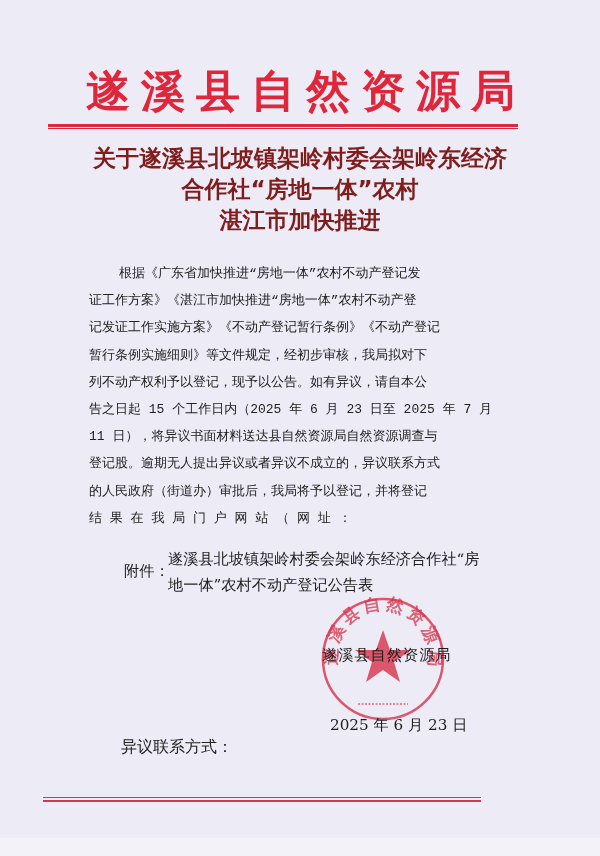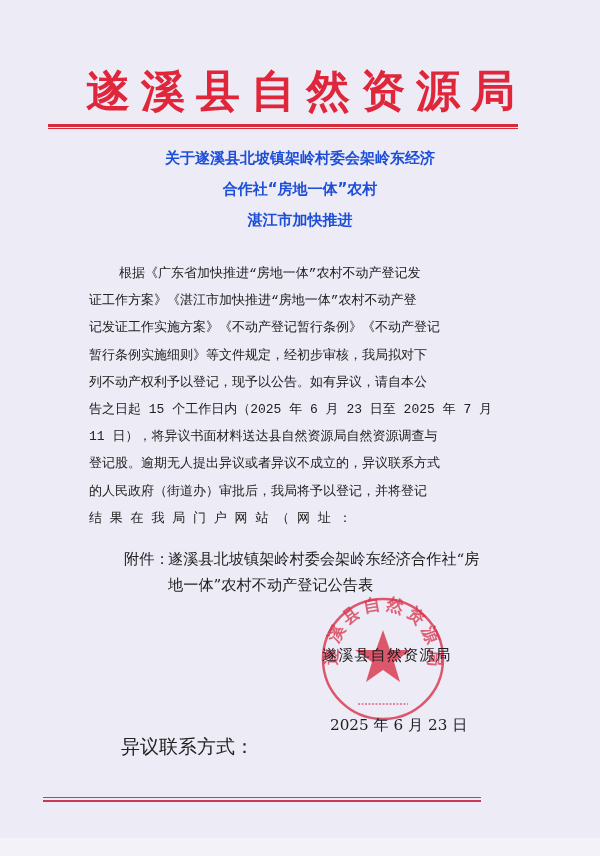--- a/index.html
+++ b/index.html
@@ -31,54 +31,54 @@
   .rule-top {
     position: absolute; left: 48px; width: 470px; top: 124px; height: 7px;
   }
   .rule-top .thick { position:absolute; left:0; right:0; top:0; height:3px; background:#d92a3c; }
   .rule-top .thin { position:absolute; left:0; right:0; top:4px; height:1px; background:#d92a3c; }
   .title {
     position: absolute; left: 60px; width: 480px; top: 143px;
     text-align: center;
     font-family: "DejaVu Sans", sans-serif;
     font-weight: bold;
-    font-size: 15px;
+    font-size: 23px;
     line-height: 31px;
-    color: #1d4ed8;
+    color: #7f1d1d;
   }
   .title div { white-space: nowrap; }
   .body-text {
     position: absolute; left: 89px; width: 430px; top: 260px;
     font-family: Liberation Mono, monospace;
     font-size: 13px;
     line-height: 27.2px;
     color: #222;
   }
   .body-text .line { white-space: nowrap; display: flex; justify-content: space-between; }
   .body-text .line.last { justify-content: flex-start; }
   .body-text .line.indent { padding-left: 30px; }
   .attachment {
     position: absolute; left: 124px; top: 546px; width: 400px;
     font-size: 15.2px; line-height: 26px; color: #222;
   }
-  .attachment .att-label { position: absolute; left: 0; top: 0; }
+  .attachment .att-label { position: absolute; left: 0; top: 12px; }
   .attachment .att-text { position: absolute; left: 44px; top: 0; width: 350px; }
   .attachment .att-text div { white-space: nowrap; }
   .seal {
     position: absolute; left: 318px; top: 594px; width: 130px; height: 130px;
   }
   .signature {
     position: absolute; left: 318px; top: 642px; width: 160px;
     font-size: 15.2px; line-height: 26px; color: #1d1d1d;
   }
   .signature .org { padding-left: 4px; letter-spacing: 1px; }
   .signature .date { padding-left: 12px; margin-top: 44px; }
   .contact {
     position: absolute; left: 121px; top: 733px; width: 420px;
-    font-size: 19px; line-height: 27px; color: #222;
+    font-size: 16px; line-height: 27px; color: #222;
   }
   .rule-bottom {
     position: absolute; left: 43px; width: 438px; top: 797px; height: 6px;
   }
   .rule-bottom .thin { position:absolute; left:0; right:0; top:0; height:1px; background:#c83a55; }
   .rule-bottom .thick { position:absolute; left:0; right:0; top:3px; height:2px; background:#c83a55; }
 </style>
 </head>
 <body>
 

